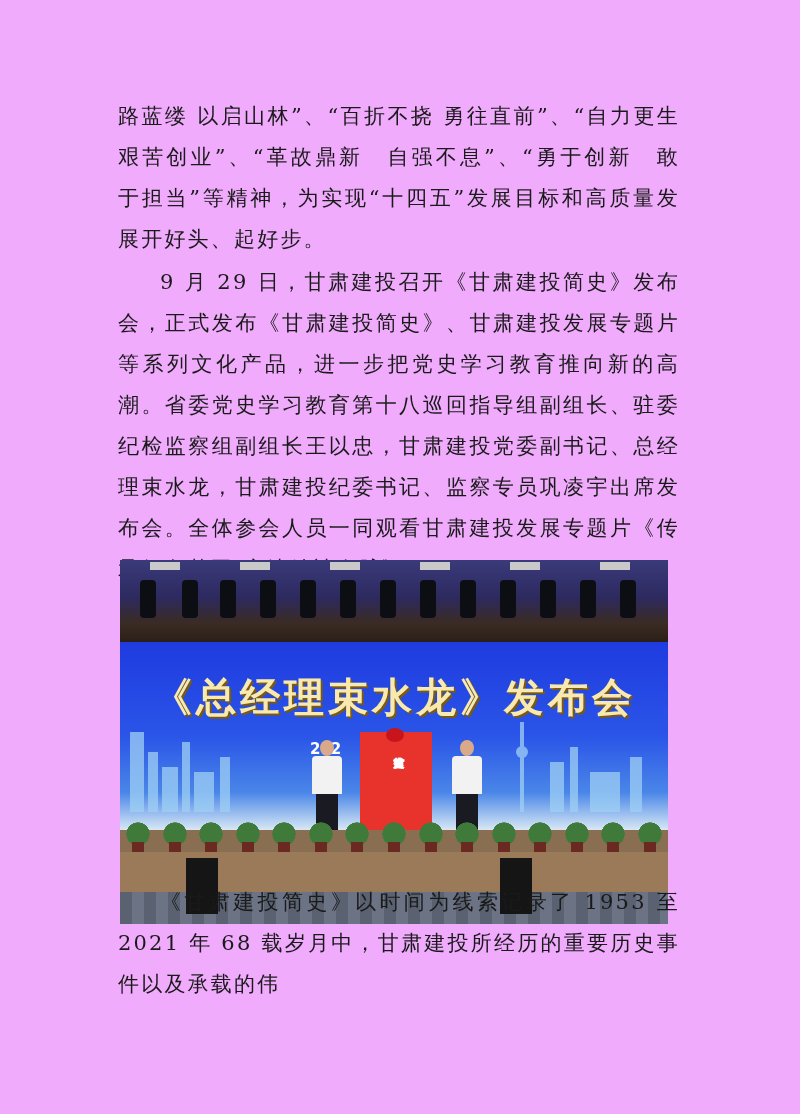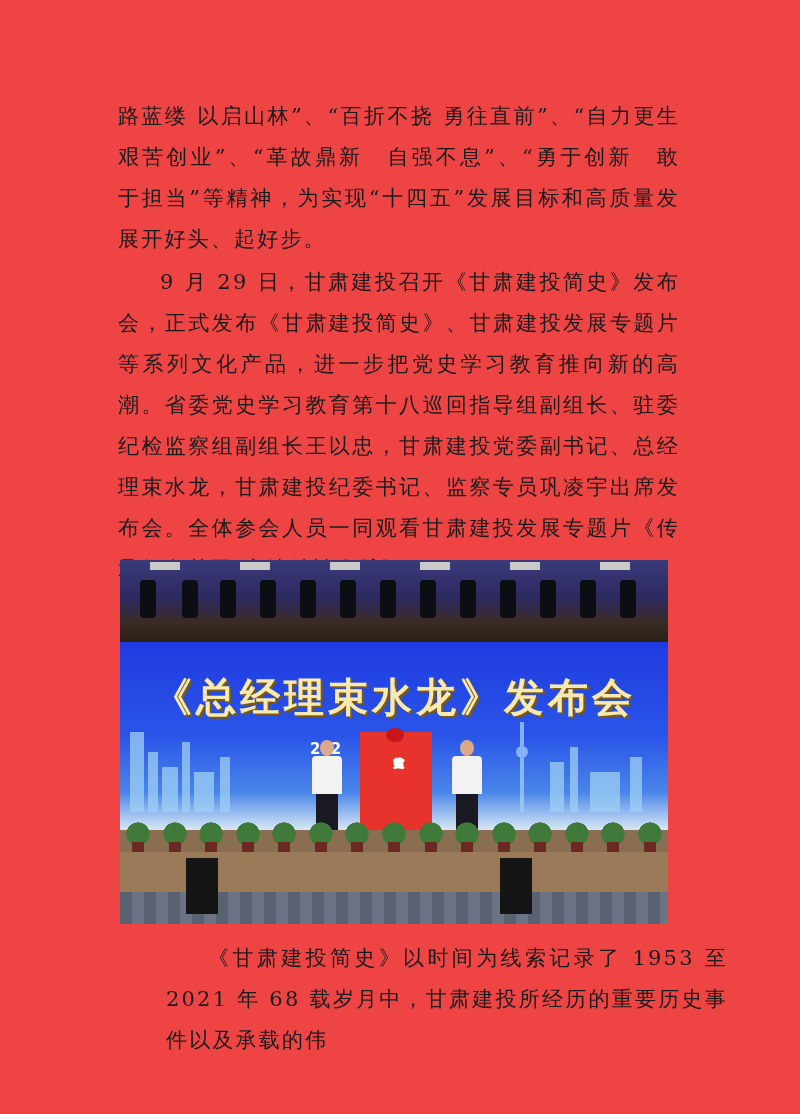--- a/index.html
+++ b/index.html
@@ -1,23 +1,23 @@
 <!DOCTYPE html>
 <html><head>
 <meta charset="utf-8">
 <style>
   html, body { margin: 0; padding: 0; background: #ffffff; }
   body { width: 800px; height: 1114px; position: relative; overflow: hidden;
          font-family: "DejaVu Serif", "Liberation Serif", serif; color: #1a1a1a; }
-  .page { position: absolute; left: 0; top: 0; width: 800px; height: 1114px; background: #ef4444; }
+  .page { position: absolute; left: 0; top: 0; width: 800px; height: 1114px; background: #f0abfc; }
   .para { position: absolute; left: 118px; width: 562px; margin: 0;
           font-size: 21px; line-height: 41px; letter-spacing: 2.2px; text-align: justify; }
   .p1 { top: 96px; }
   .p2 { top: 262px; text-indent: 42px; }
-  .p3 { top: 938px; text-indent: 42px; margin-left: 48px; }
+  .p3 { top: 882px; text-indent: 42px; }
 
   
   .photo { position: absolute; left: 120px; top: 560px; width: 548px; height: 364px; overflow: hidden;
            background: #2d2c57; }
   .ceiling { position: absolute; left: 0; top: 0; width: 100%; height: 82px;
              background: linear-gradient(#3b3a7a 0%, #2d2a60 45%, #3a2b22 78%, #2a1f18 100%); }
   .light { position: absolute; top: 20px; width: 16px; height: 38px; background: #0d0d14; border-radius: 4px; }
   .lamp { position: absolute; top: 2px; width: 30px; height: 8px; background: #c9c9c9; }
   .screen { position: absolute; left: 0; top: 82px; width: 100%; height: 188px;
             background: linear-gradient(180deg, #1f3be0 0%, #2a55e8 50%, #4a86e8 80%, #d8e8f4 100%); }

